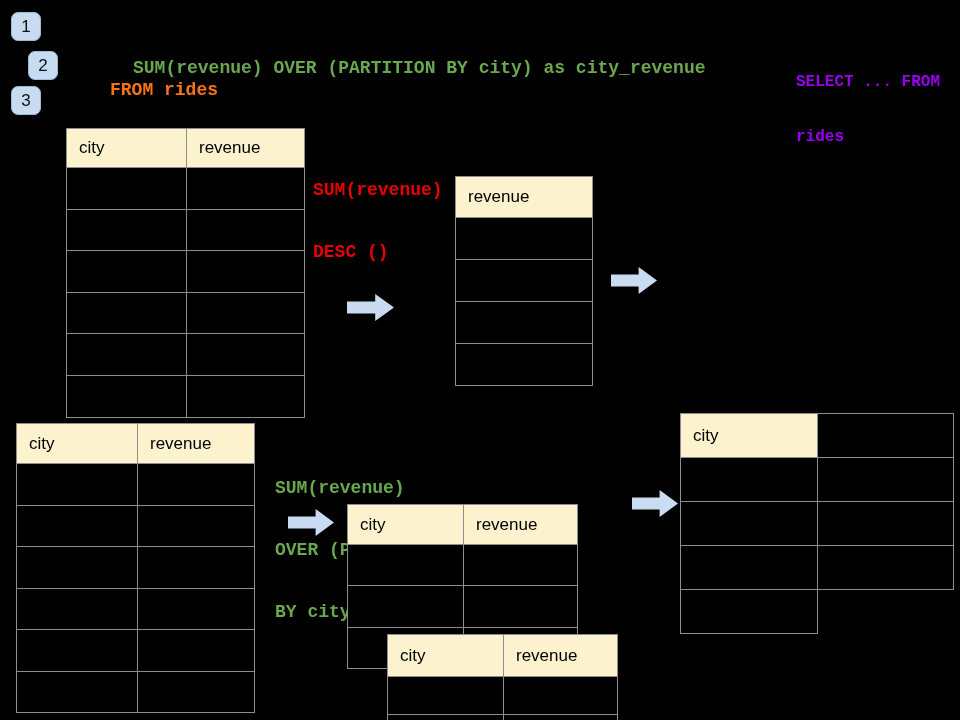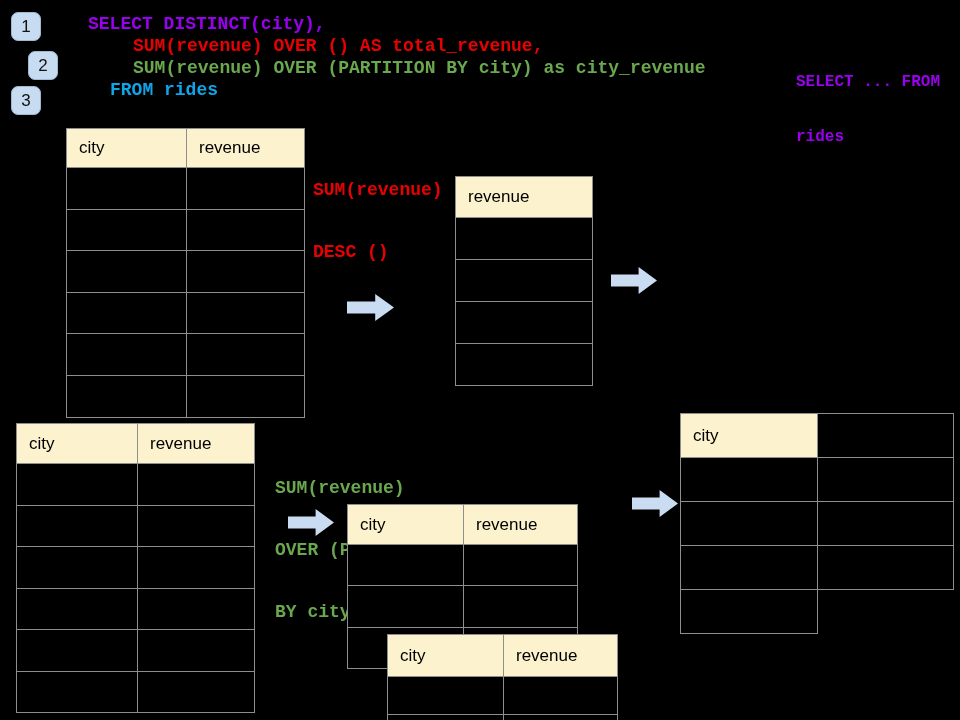--- a/index.html
+++ b/index.html
@@ -101,24 +101,22 @@
 </style>
 </head>
 <body>
 
 <div id="canvas">
 
   <div class="badge badge-1">1</div>
   <div class="badge badge-2">2</div>
   <div class="badge badge-3">3</div>
 
-  <div class="code-line l1" style="color: rgb(154, 0, 240);">SELECT DISTINCT(city),</div>
-  <div class="code-line l2" style="color: rgb(234, 0, 0);">SUM(revenue) OVER () AS total_revenue,</div>
   <div class="code-line l3" style="color: rgb(106, 168, 79);">SUM(revenue) OVER (PARTITION BY city) as city_revenue</div>
-  <div class="code-line l4" style="color: #0ea5e9;">FROM rides</div>
+  <div class="code-line l4" style="color: #f97316;">FROM rides</div>
 
   <div class="annot annot-from" style="color: rgb(154, 0, 240);">
     <div>SELECT ... FROM</div>
     <div>rides</div>
   </div>
 
   <div class="annot annot-total" style="color: rgb(234, 0, 0);">
     <div>SUM(revenue)</div>
     <div>DESC ()</div>
   </div>

